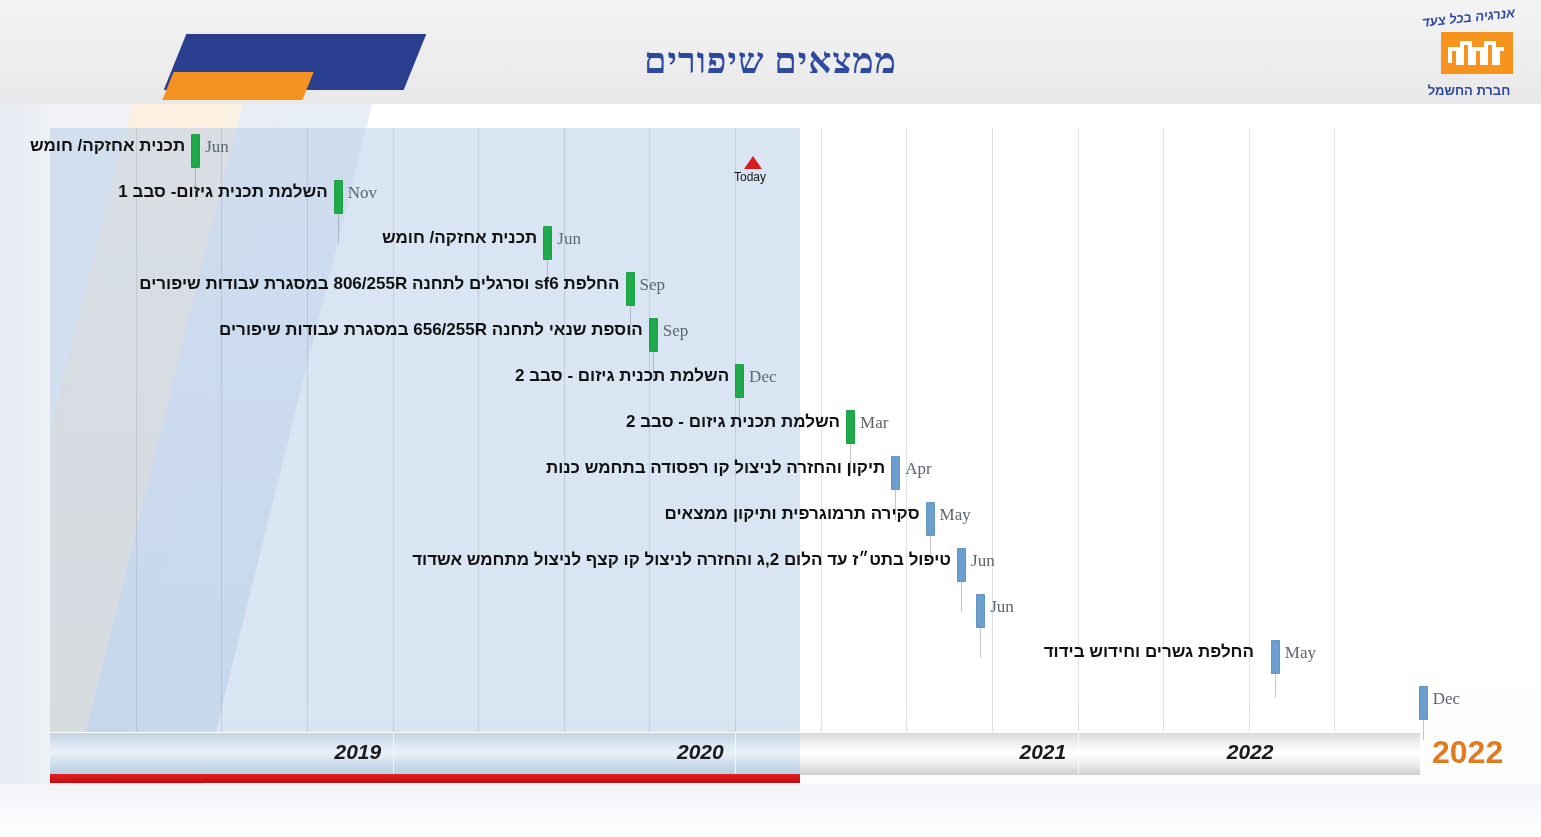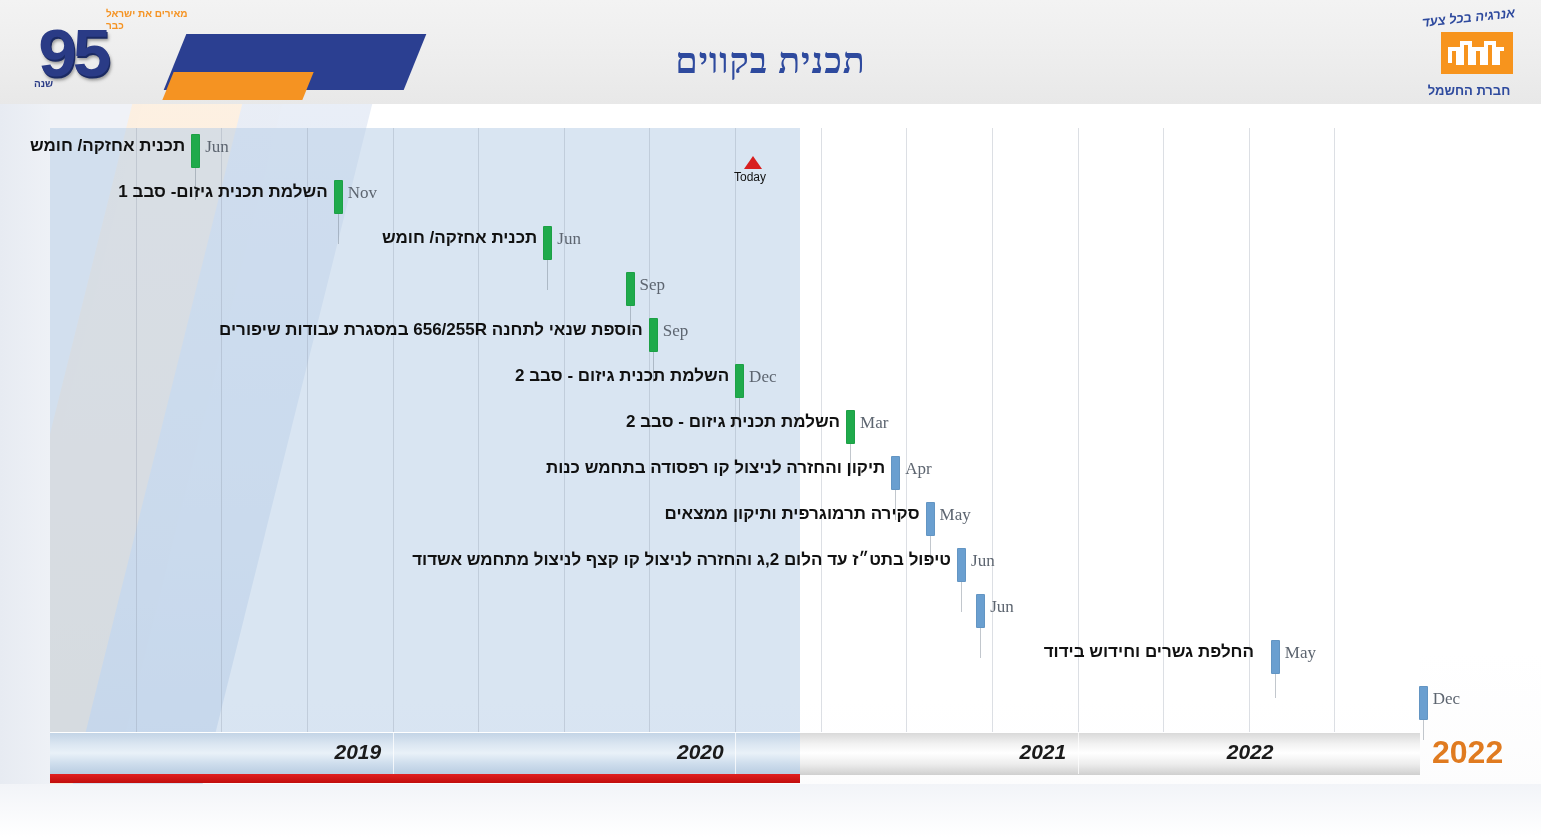--- a/index.html
+++ b/index.html
@@ -213,27 +213,22 @@
 <body>
 
 <div id="slide">
 
   <div id="header">
     <div id="header-sheen"></div>
 
     <div class="para" id="para-blue"></div>
     <div class="para" id="para-orange"></div>
 
-    <div id="logo95">
-      <div class="tag">מאירים את ישראל כבר</div>
-      <div class="num">95</div>
-      <div class="shana">שנה</div>
-    </div>
-
-    <div id="title">תכנית בקווים</div>
+
+    <div id="title">ממצאים שיפורים</div>
 
     <div id="logos-right">
 
 
       <div id="logo-iec">
         <div class="script">אנרגיה בכל צעד</div>
         <div class="mark">
           <svg class="zz" viewBox="0 0 58 24">
             <path d="M2 22 L2 8 L10 8 L10 22 L14 22 L14 2 L22 2 L22 22 L26 22 L26 8 L34 8 L34 22 L38 22 L38 2 L46 2 L46 22 L50 22 L50 8 L56 8" fill="none" stroke="#ffffff" stroke-width="4"></path>
           </svg>
@@ -288,20 +283,21 @@
           <div class="row" style="top: 92px;">
             <div class="marker green" style="left: 493.31px;"></div>
             <div class="stem" style="left: 497.31px; height: 30px;"></div>
             <div class="mlabel" style="left: 507.31px;">Jun</div>
             <div class="mtext" style="right: 882.69px;">תכנית אחזקה/ חומש</div>
           </div>
           <div class="row" style="top: 138px;">
             <div class="marker green" style="left: 575.51px;"></div>
             <div class="stem" style="left: 579.51px; height: 30px;"></div>
             <div class="mlabel" style="left: 589.51px;">Sep</div>
+            <div class="mtext" style="right: 800.49px;">החלפת sf6 וסרגלים לתחנה   806/255R במסגרת עבודות שיפורים</div>
           </div>
           <div class="row" style="top: 184px;">
             <div class="marker green" style="left: 598.8px;"></div>
             <div class="stem" style="left: 602.8px; height: 30px;"></div>
             <div class="mlabel" style="left: 612.8px;">Sep</div>
             <div class="mtext" style="right: 777.2px;">הוספת שנאי  לתחנה  656/255R במסגרת עבודות שיפורים</div>
           </div>
           <div class="row" style="top: 230px;">
             <div class="marker green" style="left: 685.11px;"></div>
             <div class="stem" style="left: 689.11px; height: 30px;"></div>

